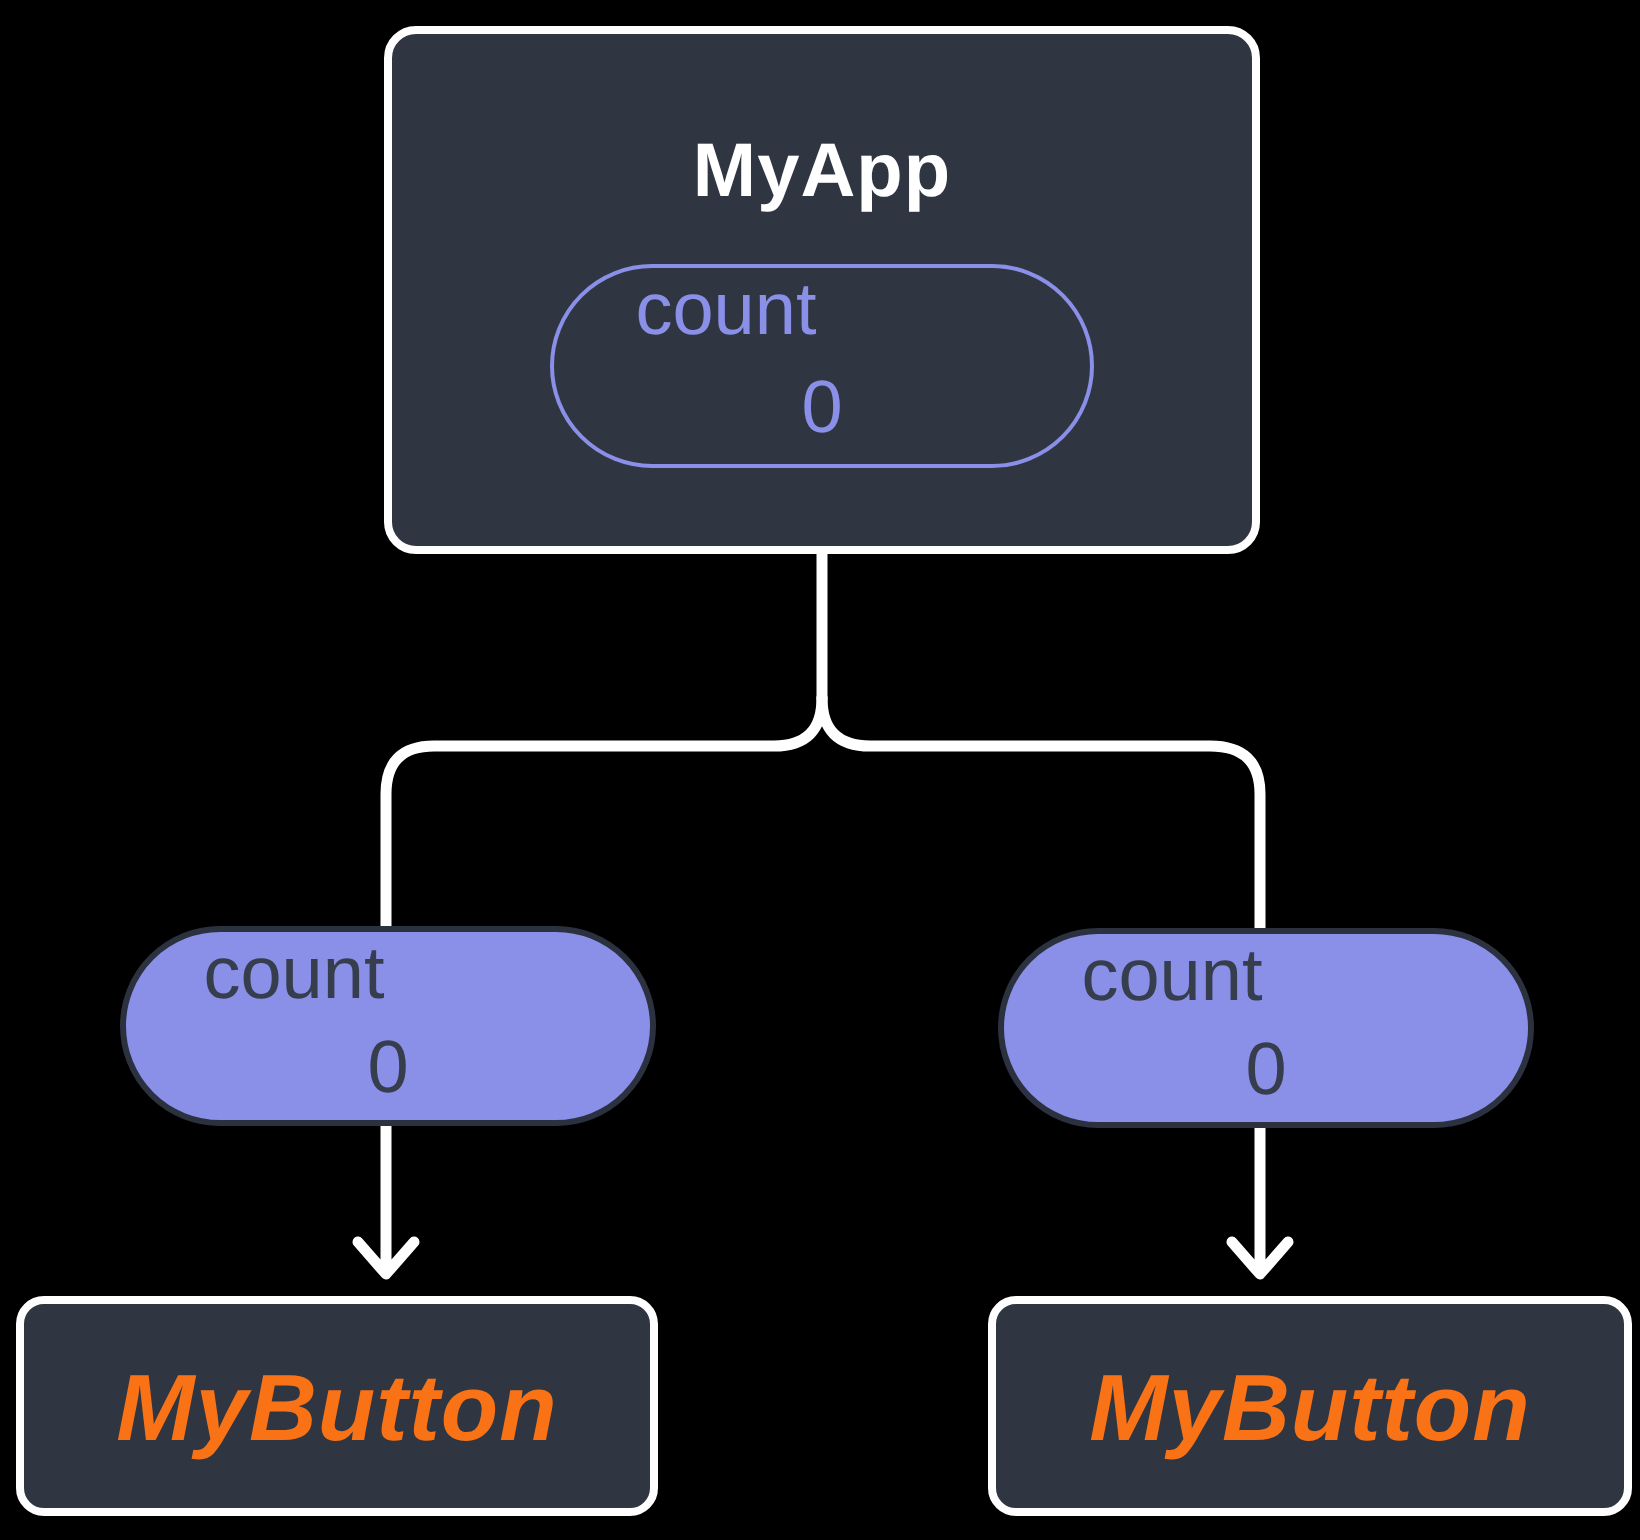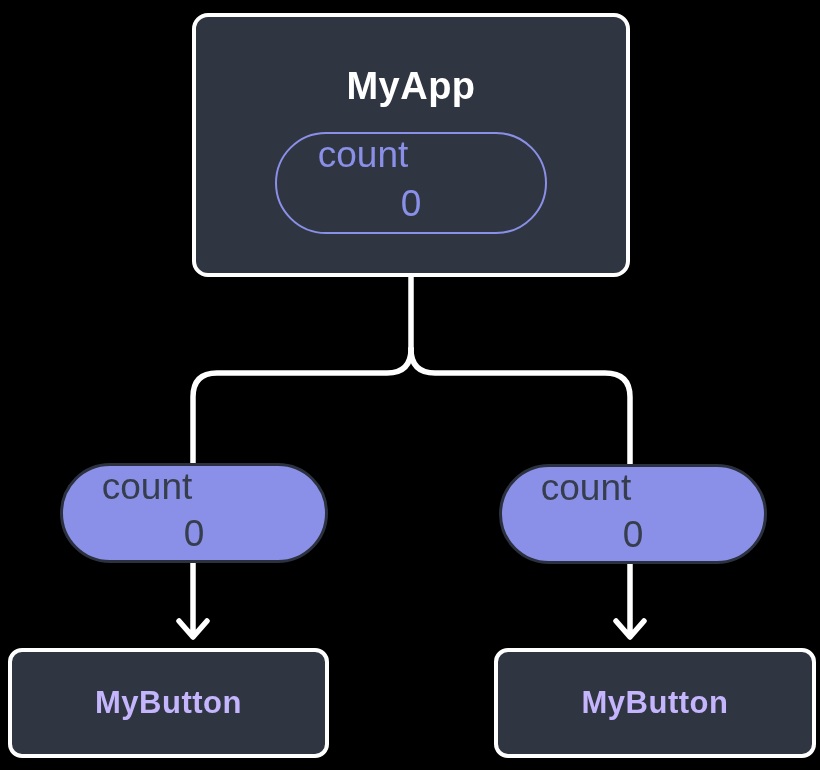--- a/index.html
+++ b/index.html
@@ -83,24 +83,25 @@
   .prop-pill .cell-value { flex: 1; }
   .prop-pill-left  { left: 60px;  top: 463px; }
   .prop-pill-right { left: 499px; top: 464px; }
   .child-node {
     width: 322px;
     height: 110px;
     border-radius: 14px;
     display: flex;
     align-items: center;
     justify-content: center;
-    color: #c4b5fd;
-    font-size: 31px;
+    color: #f97316;
+    font-size: 47px;
     font-weight: 700;
     letter-spacing: 0.5px;
+    font-style: italic;
   }
   .child-node-left  { left: 8px;   top: 648px; width: 321px; }
   .child-node-right { left: 494px; top: 648px; width: 322px; }
 </style>
 </head>
 <body>
 
 <div class="canvas">
 
   <svg class="connectors" width="820" height="770" viewBox="0 0 820 770" fill="none" stroke="#ffffff" stroke-width="5.5" stroke-linecap="round" stroke-linejoin="round">

